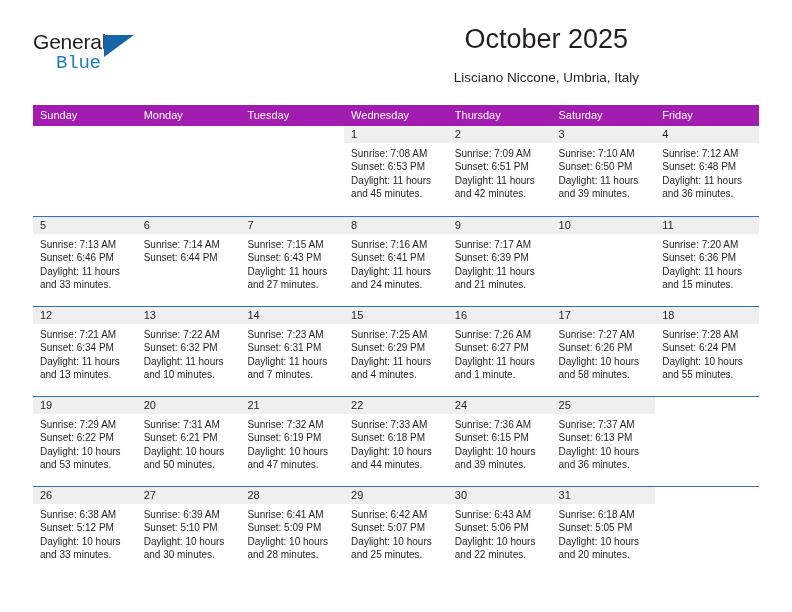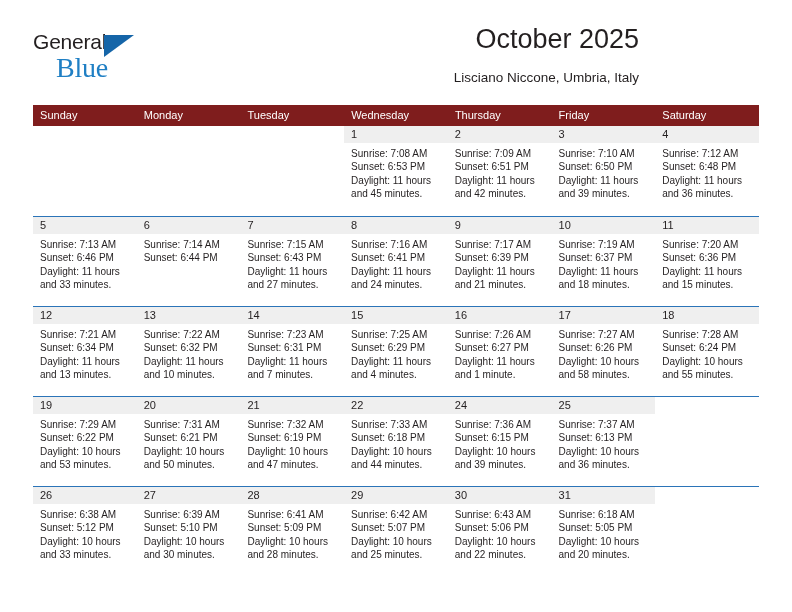--- a/index.html
+++ b/index.html
@@ -43,40 +43,40 @@
     top: 0;
     font-size: 21px;
     letter-spacing: -0.2px;
     color: #231f20;
     font-family: "Liberation Sans", sans-serif;
   }
   .brand-blue {
     position: absolute;
     left: 23px;
     top: 22px;
-    font-size: 28px;
+    font-size: 19px;
     letter-spacing: -0.2px;
     color: #1f7fc4;
-    font-family: Liberation Serif, serif;
+    font-family: Liberation Mono, monospace;
   }
   .brand-tri {
     position: absolute;
     left: 71px;
     top: 5px;
     width: 0;
     height: 0;
     border-left: 30px solid #1565a8;
     border-bottom: 22px solid transparent;
   }
 
   .title-block {
     position: absolute;
     right: 0;
     top: 0;
-    text-align: right;
+    text-align: center;
   }
   .cal-title {
     font-size: 27px;
     color: #231f20;
     line-height: 34px;
     white-space: nowrap;
   }
   .cal-subtitle {
     font-size: 13.5px;
     color: #231f20;
@@ -87,23 +87,22 @@
 
   
   .calendar {
     position: absolute;
     left: 33px;
     top: 105px;
     width: 726px;
   }
   .weekdays {
     display: flex;
-    background: #7f1d1d;
+    background: #a21caf;
     height: 21px;
-    justify-content: flex-end;
   }
   .weekday {
     flex: 0 0 103.71px;
     width: 103.71px;
     box-sizing: border-box;
     color: #ffffff;
     font-size: 11px;
     line-height: 21px;
     padding-left: 7px;
     white-space: nowrap;
@@ -166,22 +165,22 @@
 
   </div>
 
   <div class="calendar">
     <div class="weekdays" id="weekday-row">
         <div class="weekday">Sunday</div>
         <div class="weekday">Monday</div>
         <div class="weekday">Tuesday</div>
         <div class="weekday">Wednesday</div>
         <div class="weekday">Thursday</div>
+        <div class="weekday">Saturday</div>
         <div class="weekday">Friday</div>
-        <div class="weekday">Saturday</div>
       </div>
     <div id="weeks-container">
         <div class="week first">
           <div class="day blank">
             <span class="daynum"></span>
           </div>
           <div class="day blank">
             <span class="daynum"></span>
           </div>
           <div class="day blank">
@@ -255,25 +254,20 @@
           <div class="day">
             <span class="daynum">9</span>
             <div class="info">
               <div>Sunrise: 7:17 AM</div>
               <div>Sunset: 6:39 PM</div>
               <div class="daylight">Daylight: 11 hours and 21 minutes.</div>
             </div>
           </div>
           <div class="day">
             <span class="daynum">10</span>
-            <div class="info">
-              <div>Sunrise: 7:19 AM</div>
-              <div>Sunset: 6:37 PM</div>
-              <div class="daylight">Daylight: 11 hours and 18 minutes.</div>
-            </div>
           </div>
           <div class="day">
             <span class="daynum">11</span>
             <div class="info">
               <div>Sunrise: 7:20 AM</div>
               <div>Sunset: 6:36 PM</div>
               <div class="daylight">Daylight: 11 hours and 15 minutes.</div>
             </div>
           </div>
         </div>

